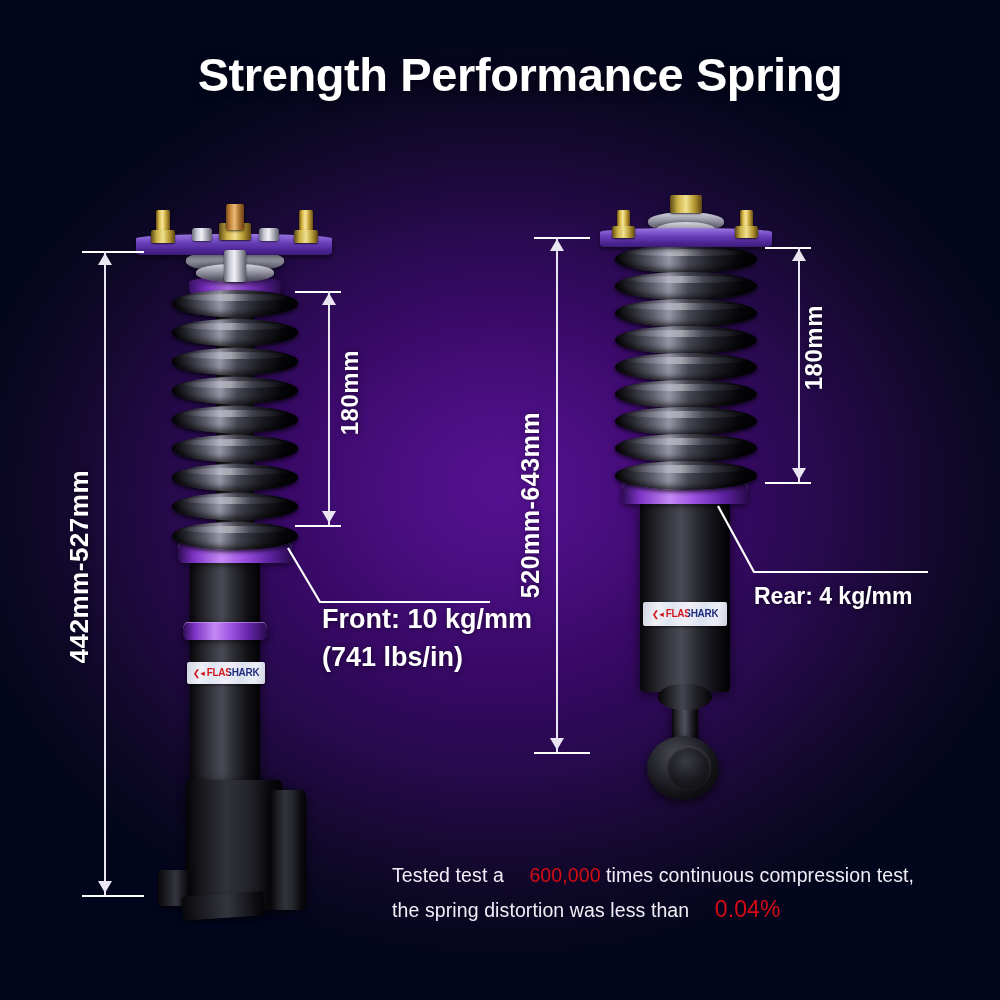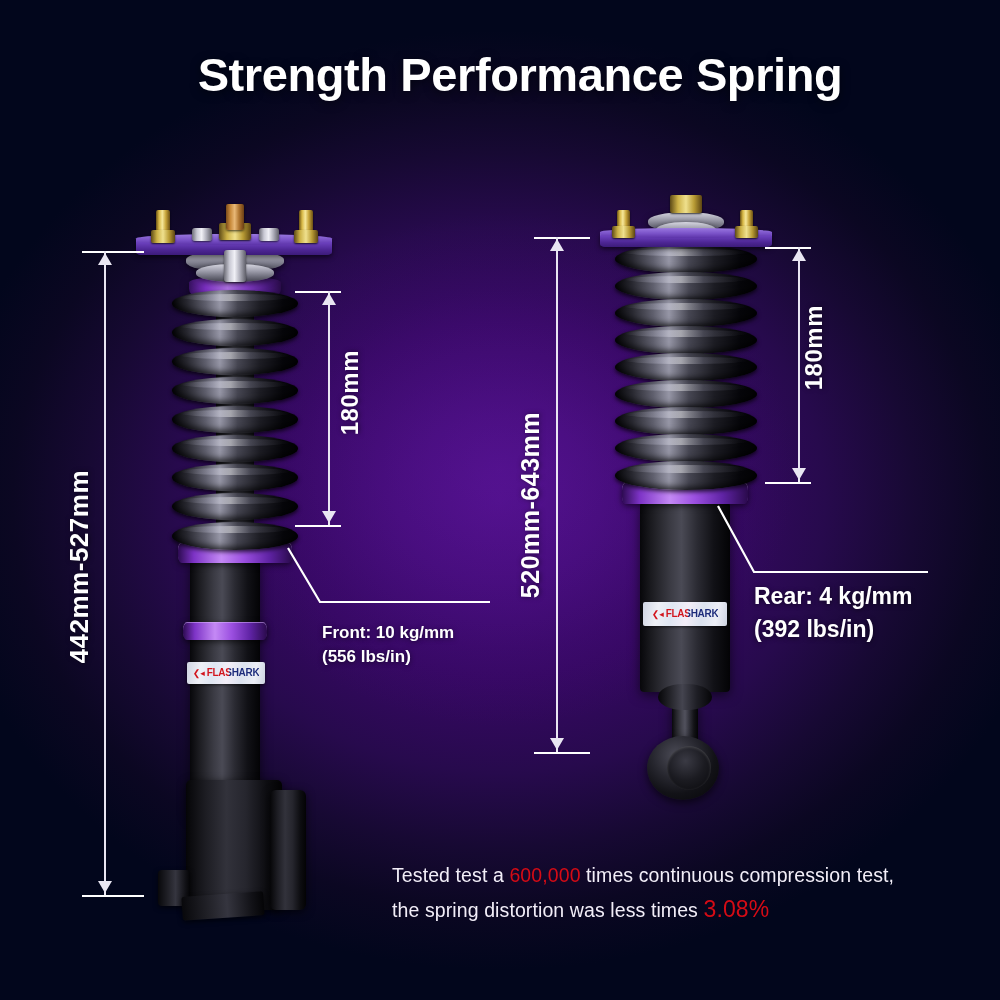--- a/index.html
+++ b/index.html
@@ -58,21 +58,21 @@
   .callout{ position:absolute; color:#fff; font-weight:bold; z-index:36;
             text-shadow:0 1px 5px rgba(0,0,0,.55); }
   .callout .ln{ display:block; white-space:nowrap; }
 
   
   .caption{
     position:absolute; left:392px; top:860px; width:580px;
     color:#f2eef8; font-size:19.5px; line-height:1.58; z-index:40;
     letter-spacing:.1px;
   }
-  .caption .hot{ color:#d50b15; }
+  .caption .hot{ color:#d50b15;margin-left:20px; }
   .caption .hot.big{ font-size:23px; }
 
   
   .coil{ position:absolute; z-index:20; }
 
   
   .plate{
     position:absolute; border-radius:5px/3px;
     background:linear-gradient(#7a52c8 0%, #6a3fbb 30%, #4d2694 70%, #3c1b7a 100%);
     box-shadow:0 2px 5px rgba(0,0,0,.6), inset 0 1px 0 rgba(190,160,255,.55);
@@ -341,35 +341,34 @@
   <div class="hline" style="left:765px; top:247px; width:46px;"></div>
   <div class="hline" style="left:765px; top:482px; width:46px;"></div>
   <div class="vline" style="left:798px; top:247px; height:235px;"></div>
   <div class="arrow-up" style="left:792px; top:249px;"></div>
   <div class="arrow-dn" style="left:792px; top:468px;"></div>
   <div class="vlabel" style="left:800px; top:305px; font-size:24px; transform:rotate(180deg);">180mm</div>
 
   <svg style="position:absolute; left:280px; top:540px; width:230px; height:90px; z-index:32; overflow:visible;">
     <polyline points="8,8 40,62 210,62" fill="none" stroke="#ffffff" stroke-width="2.2"></polyline>
   </svg>
-  <div class="callout" style="left:322px; top:621px; font-size:17px; line-height:1.42;">
+  <div class="callout" style="left:322px; top:600px; font-size:27px; line-height:1.42;">
     <span class="ln">Front: 10 kg/mm</span>
-    <span class="ln">(556 lbs/in)</span>
+    <span class="ln">(741 lbs/in)</span>
   </div>
 
   <svg style="position:absolute; left:712px; top:500px; width:230px; height:90px; z-index:32; overflow:visible;">
     <polyline points="6,6 42,72 216,72" fill="none" stroke="#ffffff" stroke-width="2.2"></polyline>
   </svg>
   <div class="callout" style="left:754px; top:580px; font-size:23px; line-height:1.42;">
     <span class="ln">Rear: 4 kg/mm</span>
-    <span class="ln">(392 lbs/in)</span>
   </div>
 
   <div class="caption">
     <div>
       <span>Tested test a </span><span class="hot">600,000</span><span> times continuous compression test,</span>
     </div>
     <div>
-      <span>the spring distortion was less times </span><span class="hot big">3.08%</span>
+      <span>the spring distortion was less than </span><span class="hot big">0.04%</span>
     </div>
   </div>
 
 </div>
 
 </body></html>

